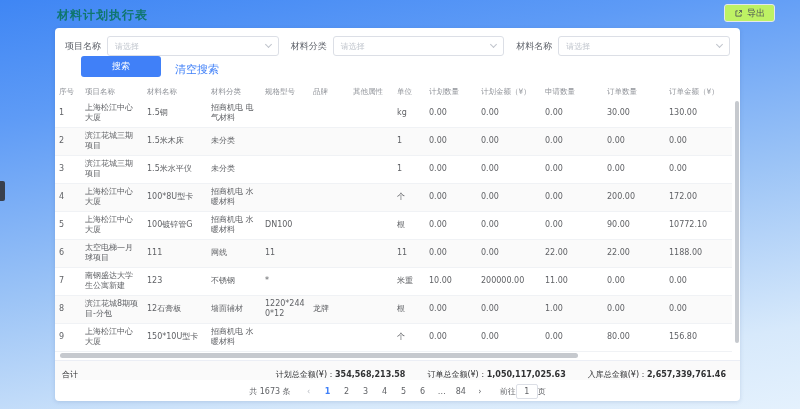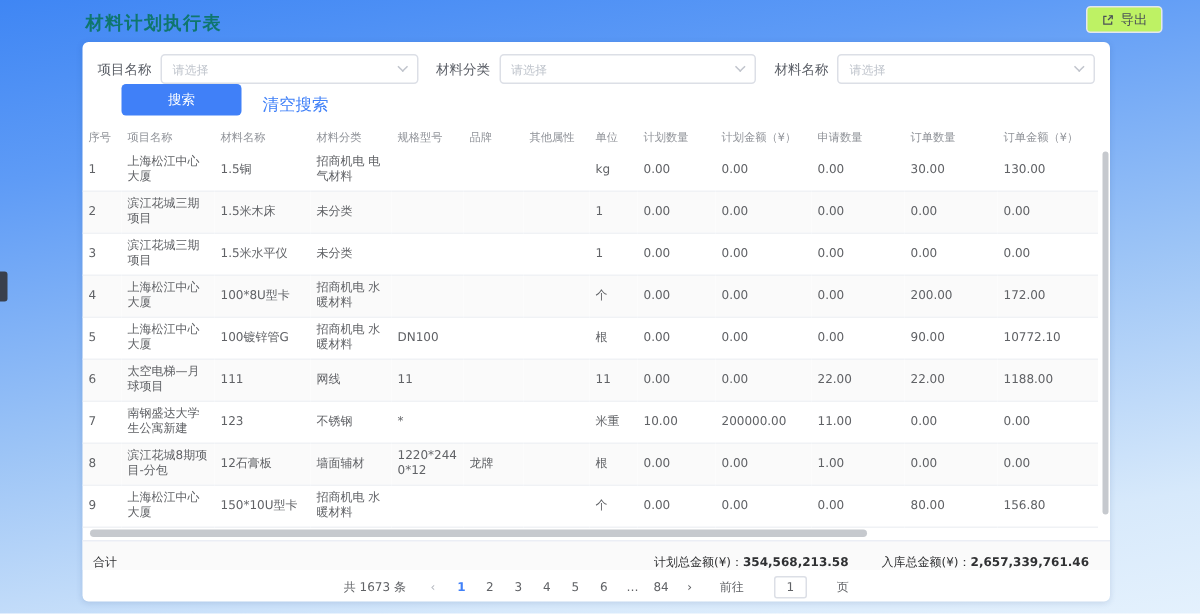--- a/index.html
+++ b/index.html
@@ -75,21 +75,21 @@
   .summary-item b { font-weight: bold; }
   .pagination {
     height: 24px; display: flex; align-items: center; justify-content: center; gap: 5px;
   }
   .page-total { font-size: 8px; color: #606266; margin-right: 6px; }
   .page-btn {
     min-width: 14px; height: 14px; display: flex; align-items: center; justify-content: center;
     font-size: 8px; color: #606266; cursor: pointer; border-radius: 2px; padding: 0 2px;
   }
   .page-btn.arrow { color: #b4b8bf; }
-  .goto { display: flex; align-items: center; gap: 20px; margin-left: 8px; font-size: 8px; color: #606266; }
+  .goto { display: flex; align-items: center; gap: 0; margin-left: 8px; font-size: 8px; color: #606266; }
   .goto-input {
     width: 22px; height: 15px; border: 1px solid #dcdfe6; border-radius: 2px;
     text-align: center; font-size: 8px; color: #606266; font-family: inherit;
   }
   .side-handle {
     position: absolute; left: 0; top: 181px; width: 5px; height: 20px;
     background: #39404d; border-radius: 0 2px 2px 0; cursor: pointer;
   }
 </style>
 </head>
@@ -300,20 +300,21 @@
   </div>
 
   <div class="h-scroll">
     <div class="h-thumb"></div>
   </div>
 
   <div class="summary-row">
     <span class="summary-label">合计</span>
     <span class="summary-items">
         <span class="summary-item"><span>计划总金额(¥)：</span><b>354,568,213.58</b></span>
+        <span class="summary-item"><span>订单总金额(¥)：</span><b>1,050,117,025.63</b></span>
         <span class="summary-item"><span>入库总金额(¥)：</span><b>2,657,339,761.46</b></span>
       </span>
   </div>
 
   <div class="pagination">
     <span class="page-total">共 1673 条</span>
     <span class="page-btn arrow">‹</span>
     <span style="display:flex;gap:5px;">
         <span class="page-btn" style="color: rgb(64, 128, 248); font-weight: bold;">1</span>
         <span class="page-btn">2</span>

